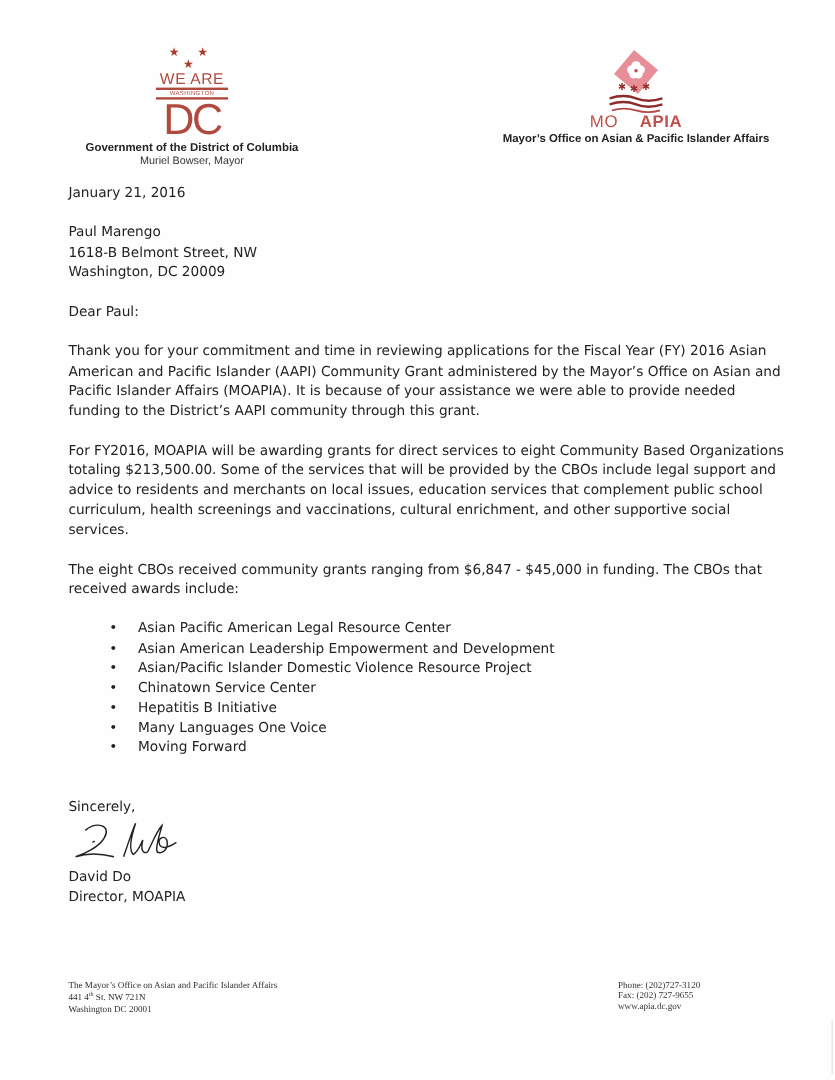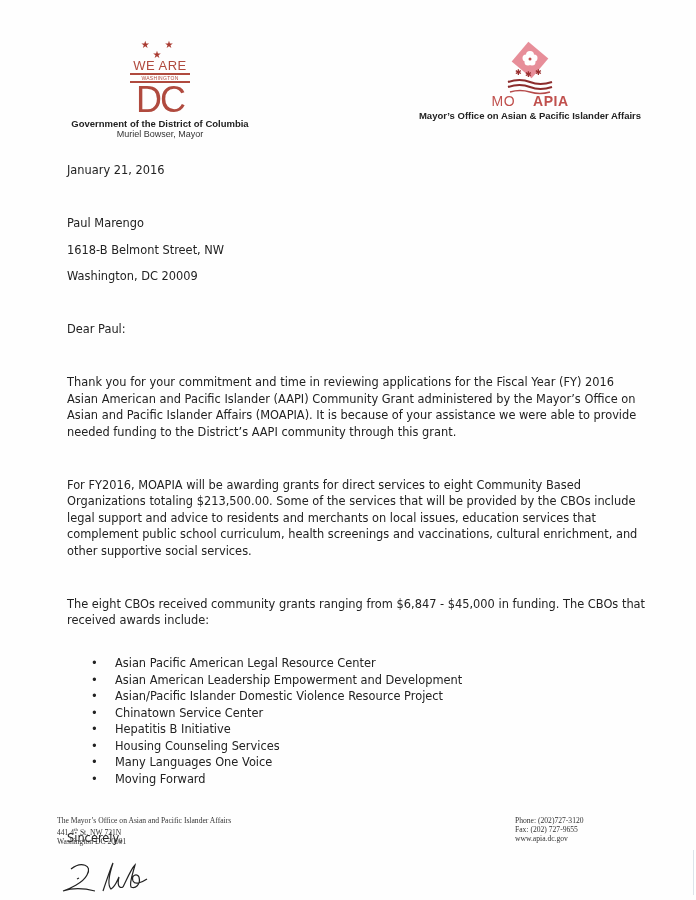--- a/index.html
+++ b/index.html
@@ -11,21 +11,21 @@
     .dc-stars { font-size: 10px; letter-spacing: 6px; line-height: 10px; color: #a93a30; }
     .dc-weare { font-size: 13px; line-height: 12px; letter-spacing: 0.5px; }
     .dc-wash { font-size: 5px; line-height: 6px; border-top: 2px solid #b04a3e; border-bottom: 2px solid #b04a3e; margin-top: 1px; letter-spacing: 0.3px; }
     .dc-dc { font-size: 36px; line-height: 34px; font-weight: normal; letter-spacing: -2px; }
     .lh-org { font-size: 9.5px; font-weight: bold; color: #222; margin-top: 1px; white-space: nowrap; }
     .lh-sub { font-size: 9px; color: #333; white-space: nowrap; }
     .moapia-logo { width: 80px; height: 58px; margin: 0 auto; position: relative; }
     .moapia-name { font-size: 14px; color: #c0504d; letter-spacing: 0.5px; line-height: 15px; margin-top: -2px; }
     .moapia-name b { font-weight: bold; margin-left: 18px; }
     .letter { position: absolute; left: 57px; top: 152px; width: 600px; font-family: "DejaVu Sans", sans-serif; font-size: 11.4px; line-height: 16.5px; color: #222; }
-    .letter p { margin: 10px; }
+    .letter p { margin: 0; }
     .gap { height: 16.5px; }
     .list { margin: 0; padding: 0 0 0 34px; list-style: none; }
     .list li { position: relative; padding-left: 24px; }
     .list li::before { content: "\2022"; position: absolute; left: 0; }
     a.lnk { color: #1f3f8f; text-decoration: underline; }
     .sig { height: 42px; position: relative; }
     .footer { position: absolute; top: 816px; left: 57px; width: 590px; font-family: "Liberation Serif", serif; font-size: 7.6px; line-height: 9px; color: #333; }
     .footer-left { position: absolute; left: 0; top: 0; }
     .footer-right { position: absolute; left: 458px; top: 0; }
     .scroll-edge { position: absolute; right: 2px; top: 850px; width: 1px; height: 45px; background: #dde3ea; }
@@ -84,21 +84,20 @@
   <p>For FY2016, MOAPIA will be awarding grants for direct services to eight Community Based Organizations totaling $213,500.00. Some of the services that will be provided by the CBOs include legal support and advice to residents and merchants on local issues, education services that complement public school curriculum, health screenings and vaccinations, cultural enrichment, and other supportive social services.</p>
   <div class="gap"></div>
   <p>The eight CBOs received community grants ranging from $6,847 - $45,000 in funding. The CBOs that received awards include:</p>
   <div class="gap"></div>
   <ul class="list">
     <li>Asian Pacific American Legal Resource Center</li>
     <li>Asian American Leadership Empowerment and Development</li>
     <li>Asian/Pacific Islander Domestic Violence Resource Project</li>
     <li>Chinatown Service Center</li>
     <li>Hepatitis B Initiative</li>
-    <li>Housing Counseling Services</li>
     <li>Many Languages One Voice</li>
     <li>Moving Forward</li>
   </ul>
   <div class="gap"></div>
   <div class="gap"></div>
   <p>Sincerely,</p>
   <div class="sig">
     <svg width="110" height="42" viewBox="0 0 110 42">
       <path d="M14 12 C24 4 36 8 30 18 C26 26 12 32 6 34 C18 30 30 32 38 34" stroke="#222" stroke-width="1.2" fill="none"></path>
       <path d="M20 22 L22 21" stroke="#222" stroke-width="1.2"></path>

